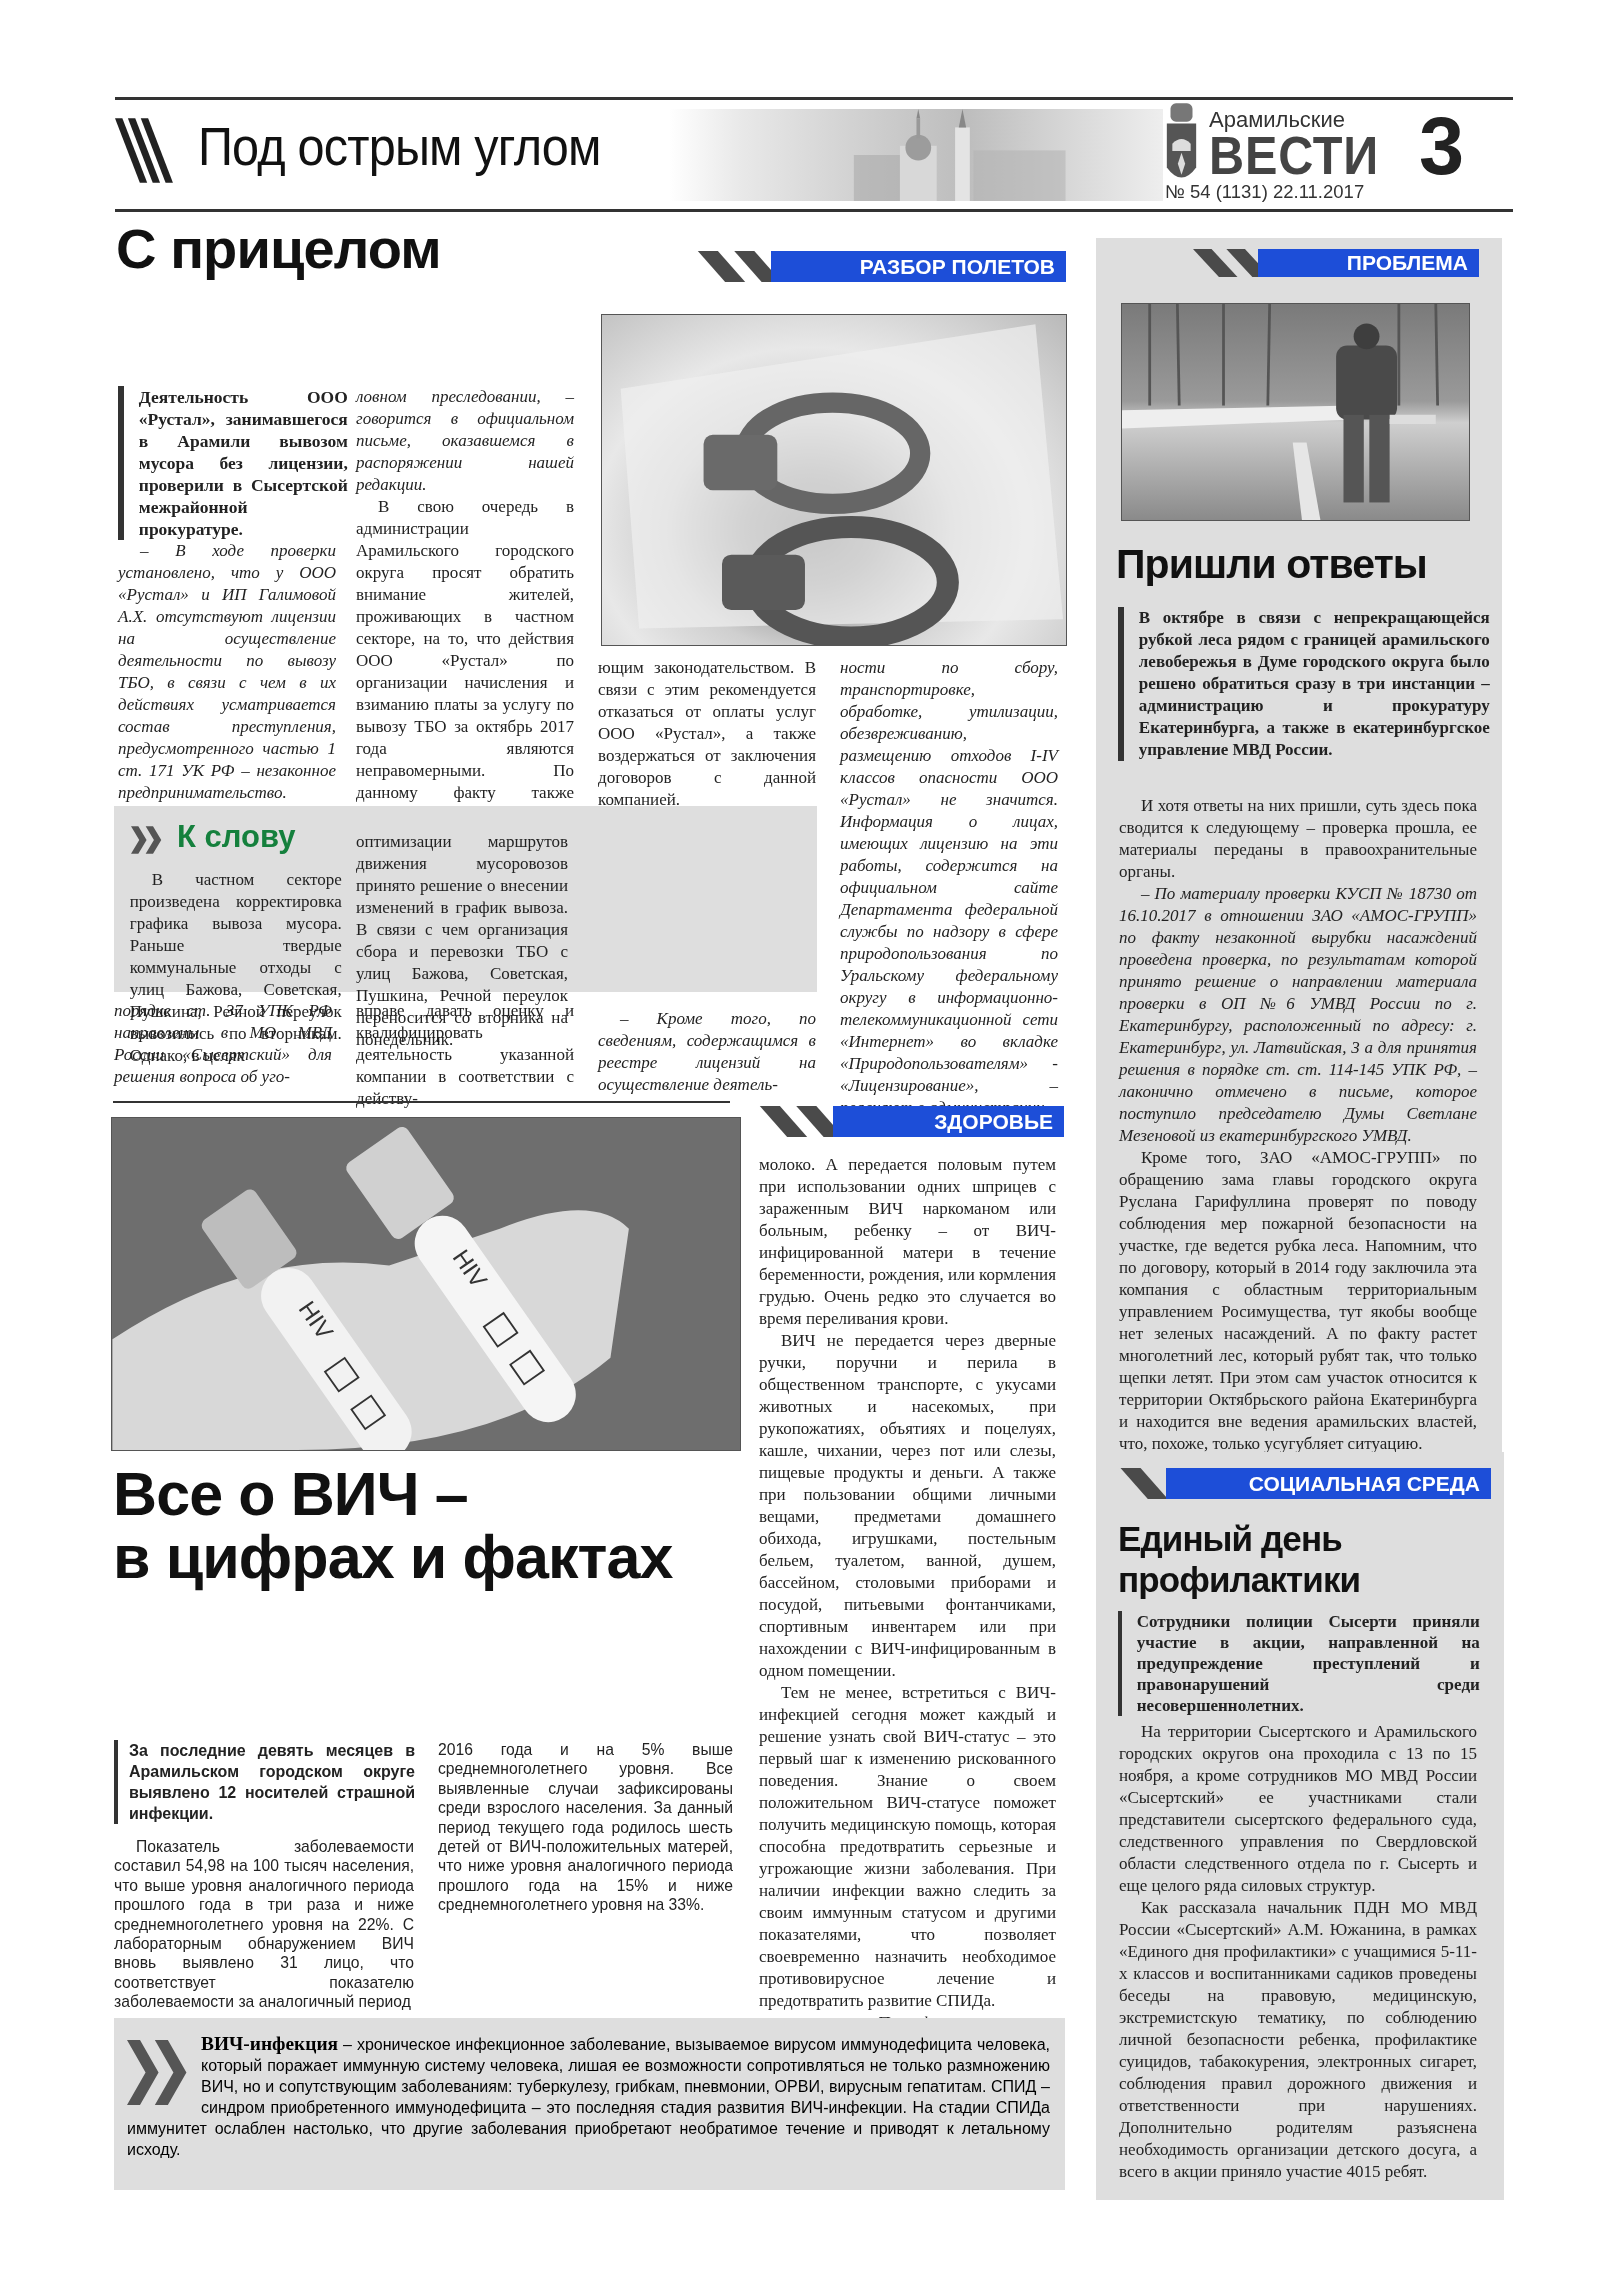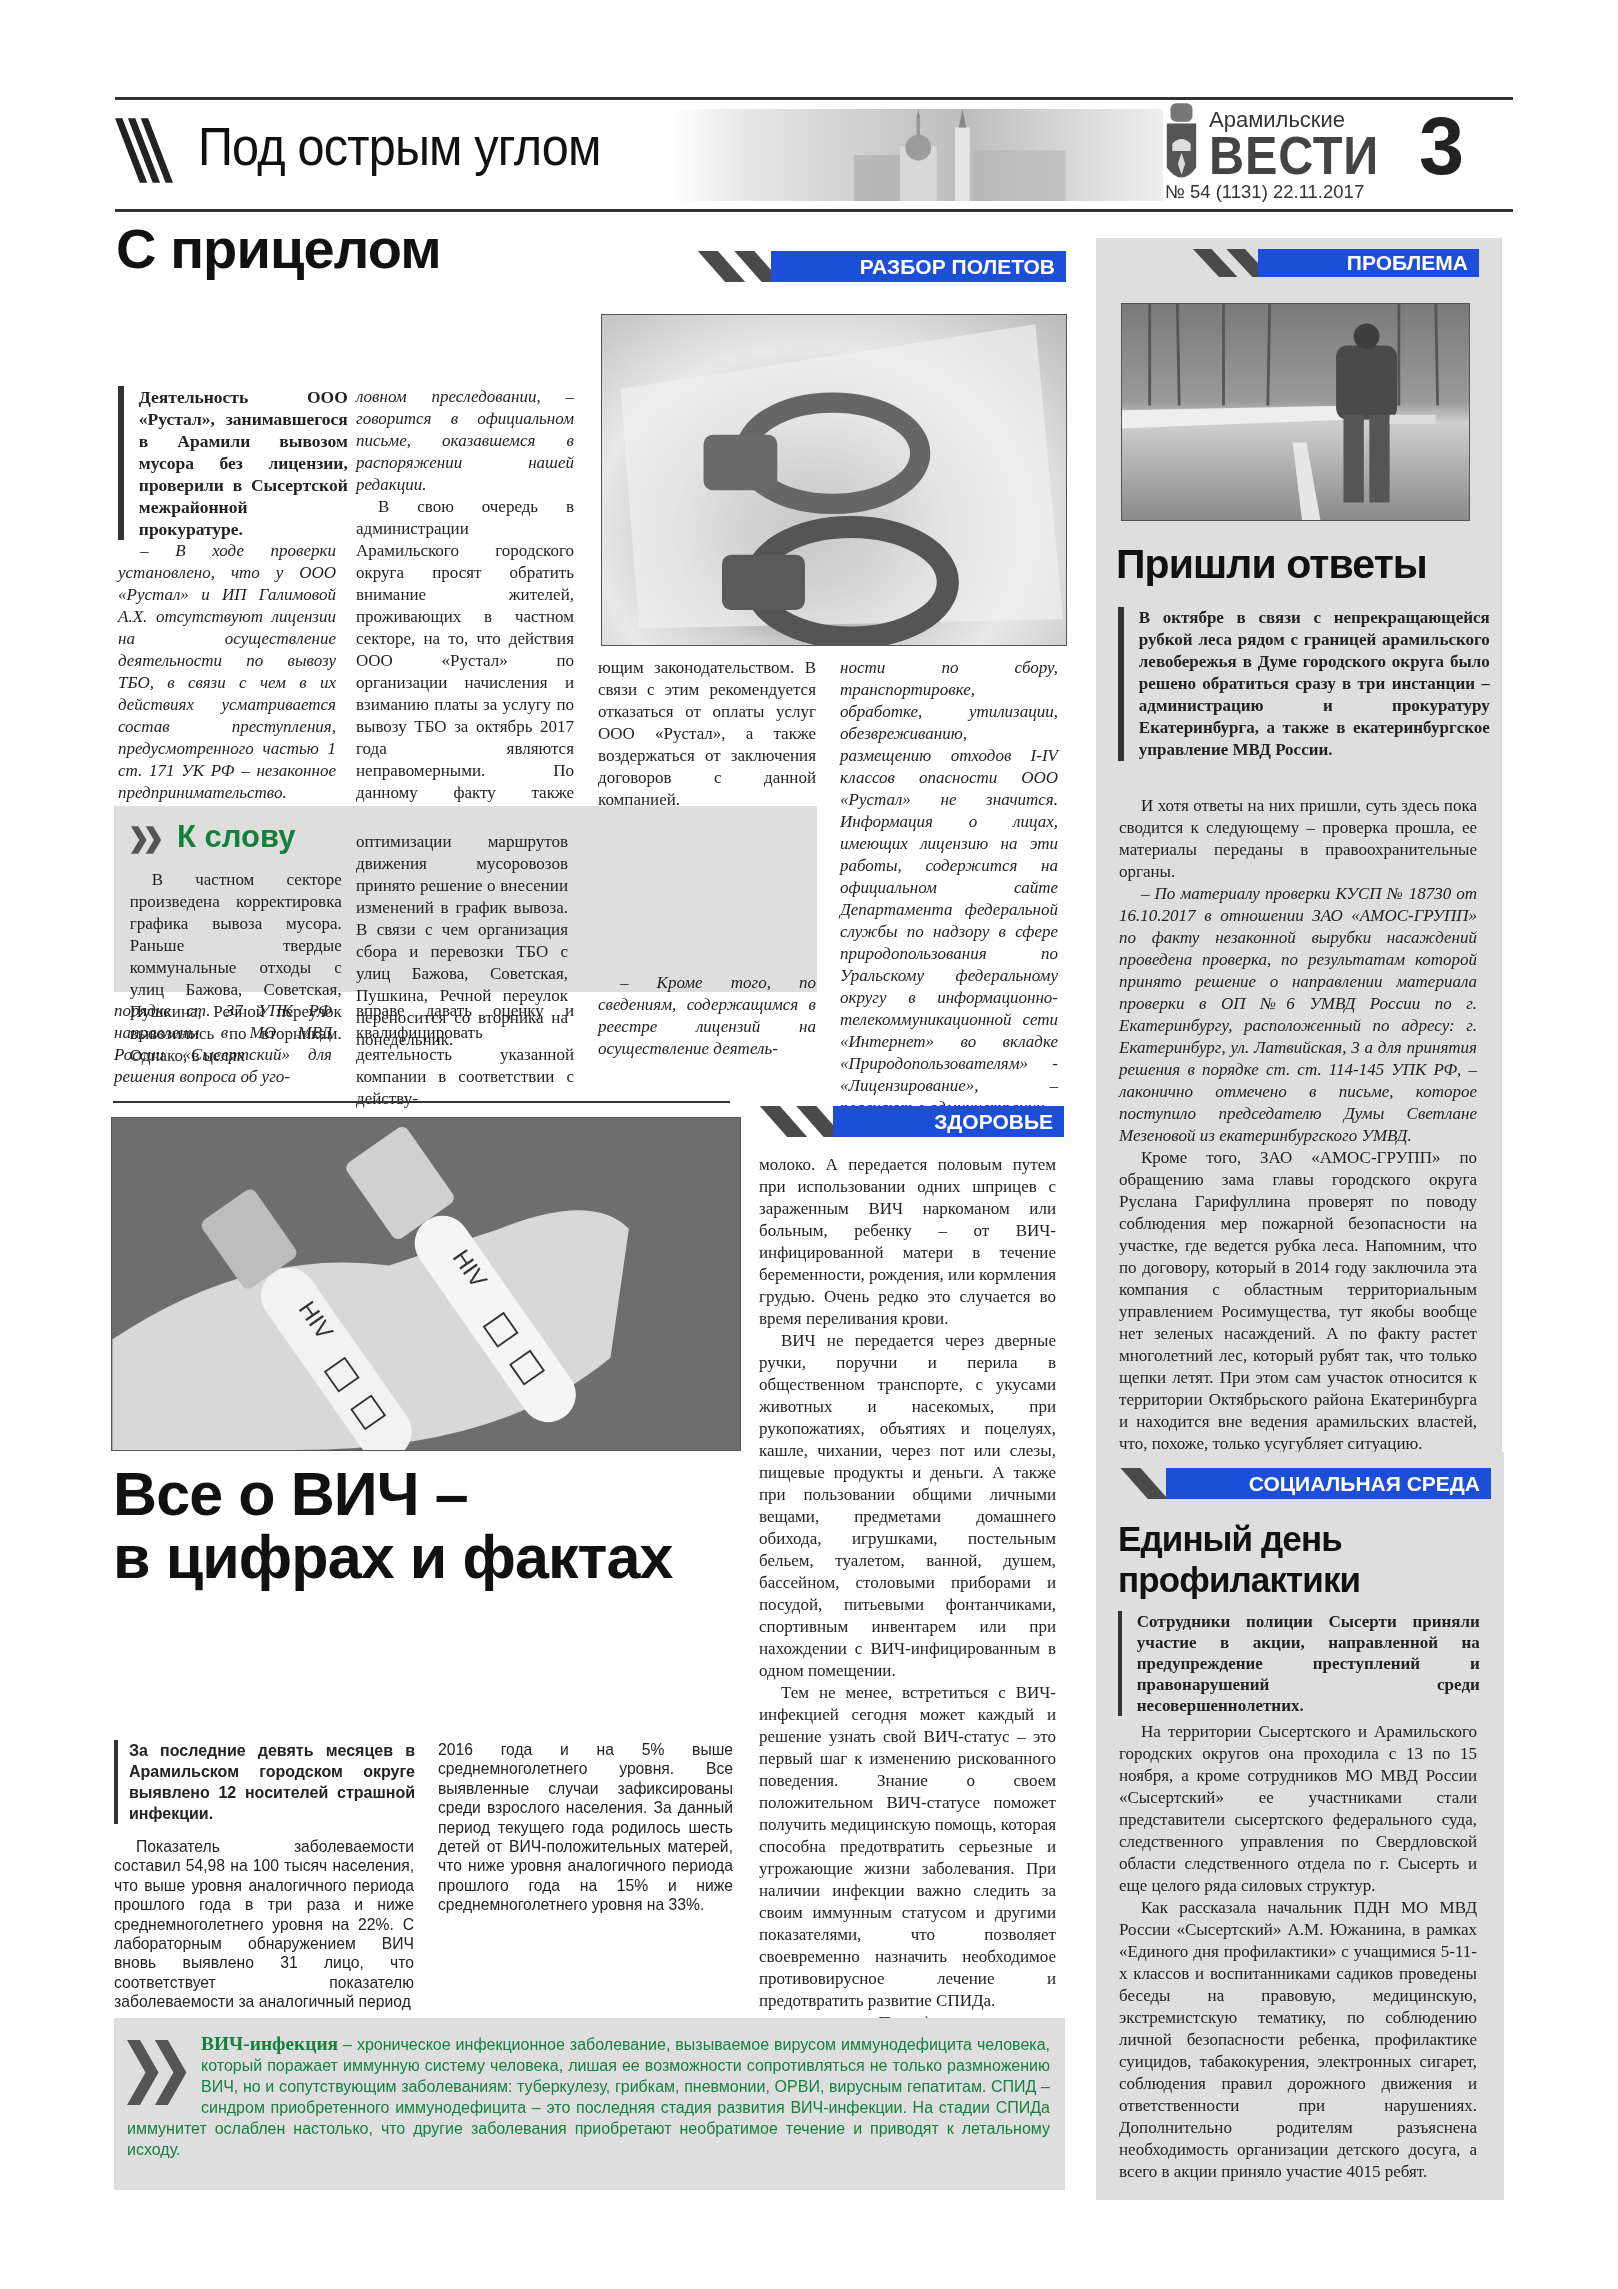--- a/index.html
+++ b/index.html
@@ -120,21 +120,21 @@
     <p class="noind">оптимизации маршрутов движения мусоровозов принято решение о внесении изменений в график вывоза. В связи с чем организация сбора и перевозки ТБО с улиц Бажова, Советская, Пушкина, Речной переулок переносится со вторника на понедельник.</p>
   </div>
 </div>
 
 <div class="abs col" style="left:114px; top:1000px; width:218px;">
   <p class="it noind">порядке ст. 37 УПК РФ направлены в МО МВД России «Сысертский» для решения вопроса об уго-</p>
 </div>
 <div class="abs col" style="left:356px; top:1000px; width:218px;">
   <p class="noind">вправе давать оценку и квалифицировать деятельность указанной компании в соответствии с действу-</p>
 </div>
-<div class="abs col" style="left:598px; top:972px; width:218px;">
+<div class="abs col" style="left:598px; top:1008px; width:218px;">
   <p class="it">– Кроме того, по сведениям, содержащимся в реестре лицензий на осуществление деятель-</p>
 </div>
 
 <div class="abs greybox" style="left:1096px; top:238px; width:406px; height:1504px;">
   <div class="abs tag-wrap" style="left:97px; top:11px; width:286px;">
     <svg width="102" height="28" viewBox="0 0 110 30">
       <polygon points="0,0 20,0 48,30 28,30" fill="#4a4a4a"></polygon>
       <polygon points="36,0 56,0 84,30 64,30" fill="#4a4a4a"></polygon>
     </svg>
     <div class="abs tag" style="left:65px; top:0; width:210px; height:28px; line-height:28px;">ПРОБЛЕМА</div>
@@ -216,21 +216,21 @@
   <p>ВИЧ не передается через дверные ручки, поручни и перила в общественном транспорте, с укусами животных и насекомых, при рукопожатиях, объятиях и поцелуях, кашле, чихании, через пот или слезы, пищевые продукты и деньги. А также при пользовании общими личными вещами, предметами домашнего обихода, игрушками, постельным бельем, туалетом, ванной, душем, бассейном, столовыми приборами и посудой, питьевыми фонтанчиками, спортивным инвентарем или при нахождении с ВИЧ-инфицированным в одном помещении.</p>
   <p>Тем не менее, встретиться с ВИЧ-инфекцией сегодня может каждый и решение узнать свой ВИЧ-статус – это первый шаг к изменению рискованного поведения. Знание о своем положительном ВИЧ-статусе поможет получить медицинскую помощь, которая способна предотвратить серьезные и угрожающие жизни заболевания. При наличии инфекции важно следить за своим иммунным статусом и другими показателями, что позволяет своевременно назначить необходимое противовирусное лечение и предотвратить развитие СПИДа.</p>
   <div class="source" style="padding-left:37px;">По информации южного екатеринбургского отдела управления Роспотребнадзора по Свердловской области</div>
 </div>
 
 <div class="abs greybox" style="left:114px; top:2018px; width:951px; height:172px;">
   <svg class="abs" style="left:13px; top:22px;" width="65" height="65" viewBox="0 0 70 70">
     <polygon points="0,0 14,0 34,35 14,70 0,70 20,35" fill="#555"></polygon>
     <polygon points="30,0 44,0 64,35 44,70 30,70 50,35" fill="#555"></polygon>
   </svg>
-  <div class="abs" style="left:13px; top:14.8px; width:923px; font-family:'Liberation Sans', sans-serif; font-size:16px; line-height:21px; text-align:justify; color:#15803d;">
+  <div class="abs" style="left:13px; top:14.8px; width:923px; font-family:'Liberation Sans', sans-serif; font-size:16px; line-height:21px; text-align:justify; color:#000000;">
     <span style="float:left; width:74px; height:83px;"></span>
     <b style="font-family:'Liberation Serif', serif; font-size:19.4px;">ВИЧ-инфекция</b><span> – хроническое инфекционное заболевание, вызываемое вирусом иммунодефицита человека, который поражает иммунную систему человека, лишая ее возможности сопротивляться не только размножению ВИЧ, но и сопутствующим заболеваниям: туберкулезу, грибкам, пневмонии, ОРВИ, вирусным гепатитам. СПИД – синдром приобретенного иммунодефицита – это последняя стадия развития ВИЧ-инфекции. На стадии СПИДа иммунитет ослаблен настолько, что другие заболевания приобретают необратимое течение и приводят к летальному исходу.</span>
   </div>
 </div>
 
 <div class="abs greybox" style="left:1096px; top:1452px; width:408px; height:748px;">
   <div class="abs tag-wrap" style="left:24px; top:15.7px; width:371px;">
     <svg width="83" height="31" viewBox="0 0 90 34">
       <polygon points="0,0 22,0 52,34 30,34" fill="#4a4a4a"></polygon>
     </svg>

